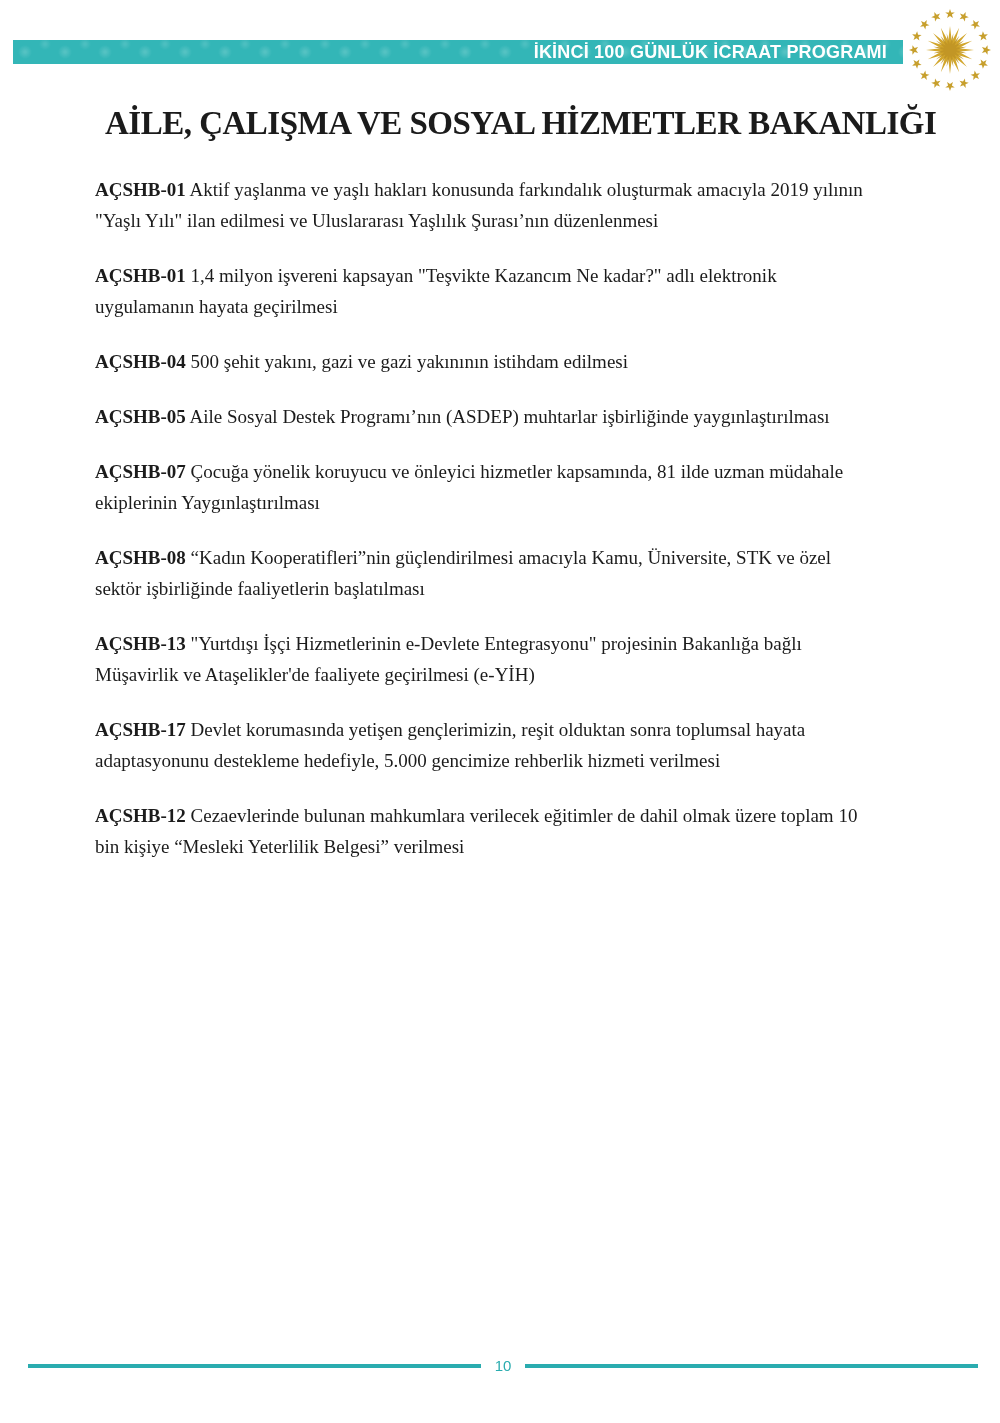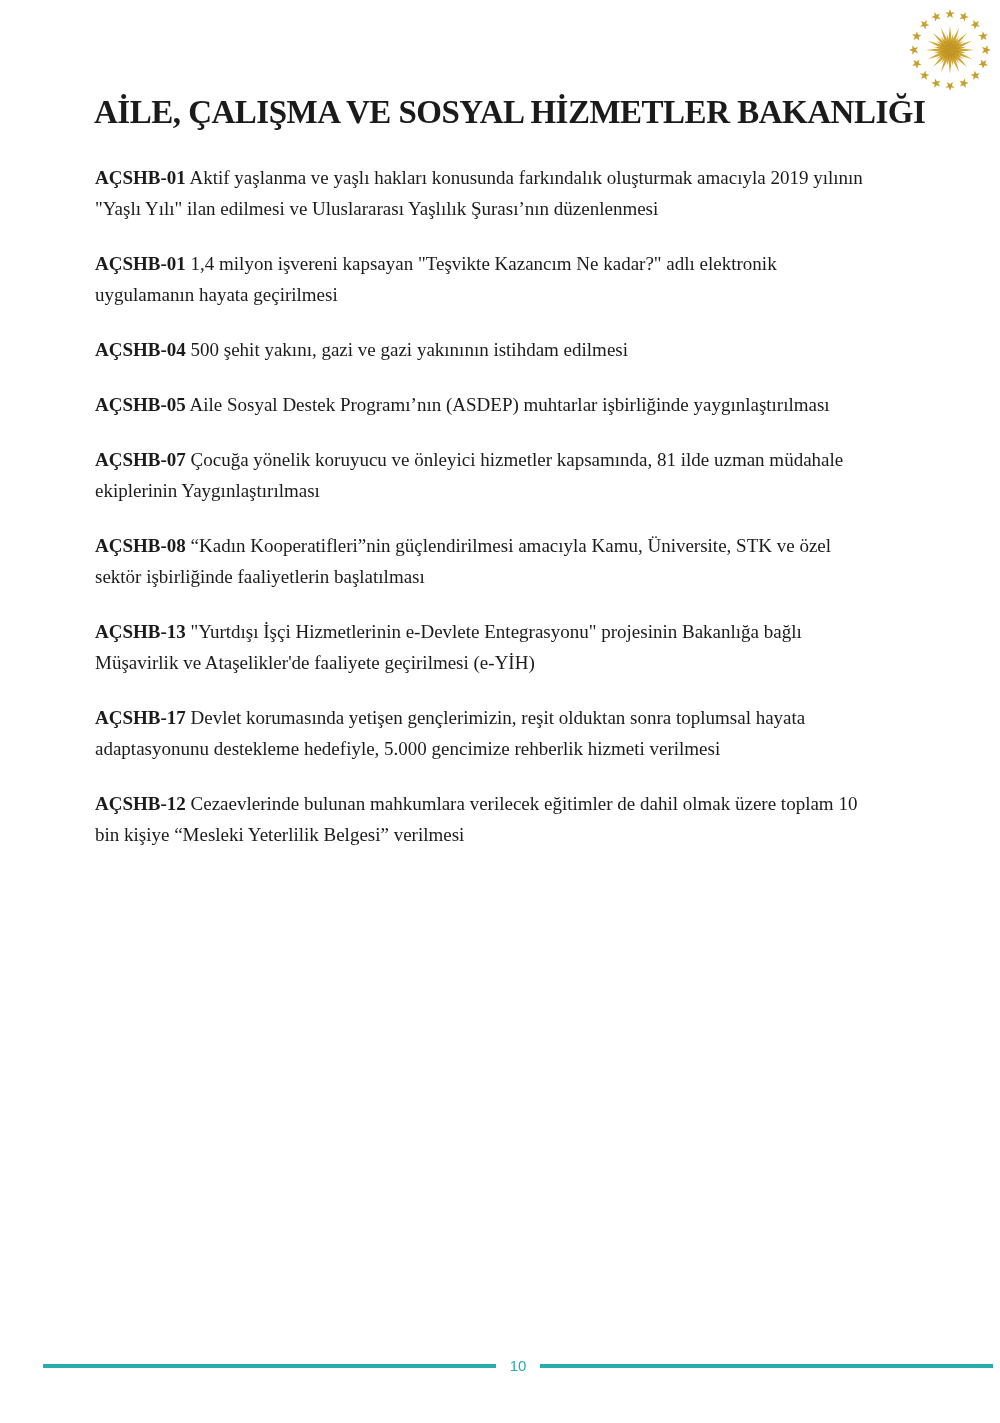--- a/index.html
+++ b/index.html
@@ -32,43 +32,46 @@
   .doc-title{
     position:absolute;left:94px;top:94px;width:812px;
     font-weight:700;font-size:33px;line-height:36px;
     letter-spacing:-0.5px;white-space:nowrap;
   }
   
   .content{
     position:absolute;left:95px;top:158px;width:778px;
   }
   .content p{
-    margin:4px 0 24px 0;
+    margin:16px 0 24px 0;
     font-size:19px;line-height:31px;
     text-align:left;
   }
   .content p .code{font-weight:700;}
   
   .footer{
-    position:absolute;left:43px;top:1358px;width:950px;height:16px;
+    position:absolute;left:28px;top:1358px;width:950px;height:16px;
     display:flex;align-items:center;
   }
   .footer .rule{flex:1;height:4px;background:#2aacaf;}
   .footer .pagenum{
     flex:0 0 auto;
     padding:0 14px;
     font-family:"Liberation Sans","DejaVu Sans",sans-serif;
     font-size:15px;color:#2aacaf;line-height:16px;
   }
 </style>
 </head>
 <body>
 
 <div class="page">
 
+  <div class="banner">
+    <span class="banner-text">İKİNCİ 100 GÜNLÜK İCRAAT PROGRAMI</span>
+  </div>
 
   <svg class="seal" viewBox="-50 -50 100 100" aria-hidden="true">
     <defs>
       <polygon id="star5" fill="#c79f2c" points="0,-5 1.18,-1.62 4.76,-1.55 1.90,0.62 2.94,4.05 0,2 -2.94,4.05 -1.90,0.62 -4.76,-1.55 -1.18,-1.62"></polygon>
     </defs>
 
     <polygon fill="#d2a62c" points="
       0,-24 1.76,-8.83 9.18,-22.17 5.00,-7.48 16.97,-16.97 7.48,-5.00 22.17,-9.18 8.83,-1.76
       24,0 8.83,1.76 22.17,9.18 7.48,5.00 16.97,16.97 5.00,7.48 9.18,22.17 1.76,8.83
       0,24 -1.76,8.83 -9.18,22.17 -5.00,7.48 -16.97,16.97 -7.48,5.00 -22.17,9.18 -8.83,1.76
@@ -90,21 +93,21 @@
     <use href="#star5" transform="translate(-36,0) rotate(270)"></use>
     <use href="#star5" transform="translate(-33.26,-13.78) rotate(292.5)"></use>
     <use href="#star5" transform="translate(-25.46,-25.46) rotate(315)"></use>
     <use href="#star5" transform="translate(-13.78,-33.26) rotate(337.5)"></use>
     <use href="#star5" transform="translate(0,-36)"></use>
     <use href="#star5" transform="translate(13.78,-33.26) rotate(22.5)"></use>
     <use href="#star5" transform="translate(25.46,-25.46) rotate(45)"></use>
     <use href="#star5" transform="translate(33.26,-13.78) rotate(67.5)"></use>
   </svg>
 
-  <h1 class="doc-title" style="margin:0;">AİLE, ÇALIŞMA VE SOSYAL HİZMETLER BAKANLIĞI</h1>
+  <h1 class="doc-title" style="margin:11px;">AİLE, ÇALIŞMA VE SOSYAL HİZMETLER BAKANLIĞI</h1>
 
   <div class="content">
     <p><b class="code">AÇSHB-01</b> <span>Aktif yaşlanma ve yaşlı hakları konusunda farkındalık oluşturmak amacıyla 2019 yılının "Yaşlı Yılı" ilan edilmesi ve Uluslararası Yaşlılık Şurası’nın düzenlenmesi</span></p>
     <p><b class="code">AÇSHB-01</b> <span>1,4 milyon işvereni kapsayan "Teşvikte Kazancım Ne kadar?" adlı elektronik uygulamanın hayata geçirilmesi</span></p>
     <p><b class="code">AÇSHB-04</b> <span>500 şehit yakını, gazi ve gazi yakınının istihdam edilmesi</span></p>
     <p><b class="code">AÇSHB-05</b> <span>Aile Sosyal Destek Programı’nın (ASDEP) muhtarlar işbirliğinde yaygınlaştırılması</span></p>
     <p><b class="code">AÇSHB-07</b> <span>Çocuğa yönelik koruyucu ve önleyici hizmetler kapsamında, 81 ilde uzman müdahale ekiplerinin Yaygınlaştırılması</span></p>
     <p><b class="code">AÇSHB-08</b> <span>“Kadın Kooperatifleri”nin güçlendirilmesi amacıyla Kamu, Üniversite, STK ve özel sektör işbirliğinde faaliyetlerin başlatılması</span></p>
     <p><b class="code">AÇSHB-13</b> <span>"Yurtdışı İşçi Hizmetlerinin e-Devlete Entegrasyonu" projesinin Bakanlığa bağlı Müşavirlik ve Ataşelikler'de faaliyete geçirilmesi (e-YİH)</span></p>
     <p><b class="code">AÇSHB-17</b> <span>Devlet korumasında yetişen gençlerimizin, reşit olduktan sonra toplumsal hayata adaptasyonunu destekleme hedefiyle, 5.000 gencimize rehberlik hizmeti verilmesi</span></p>

